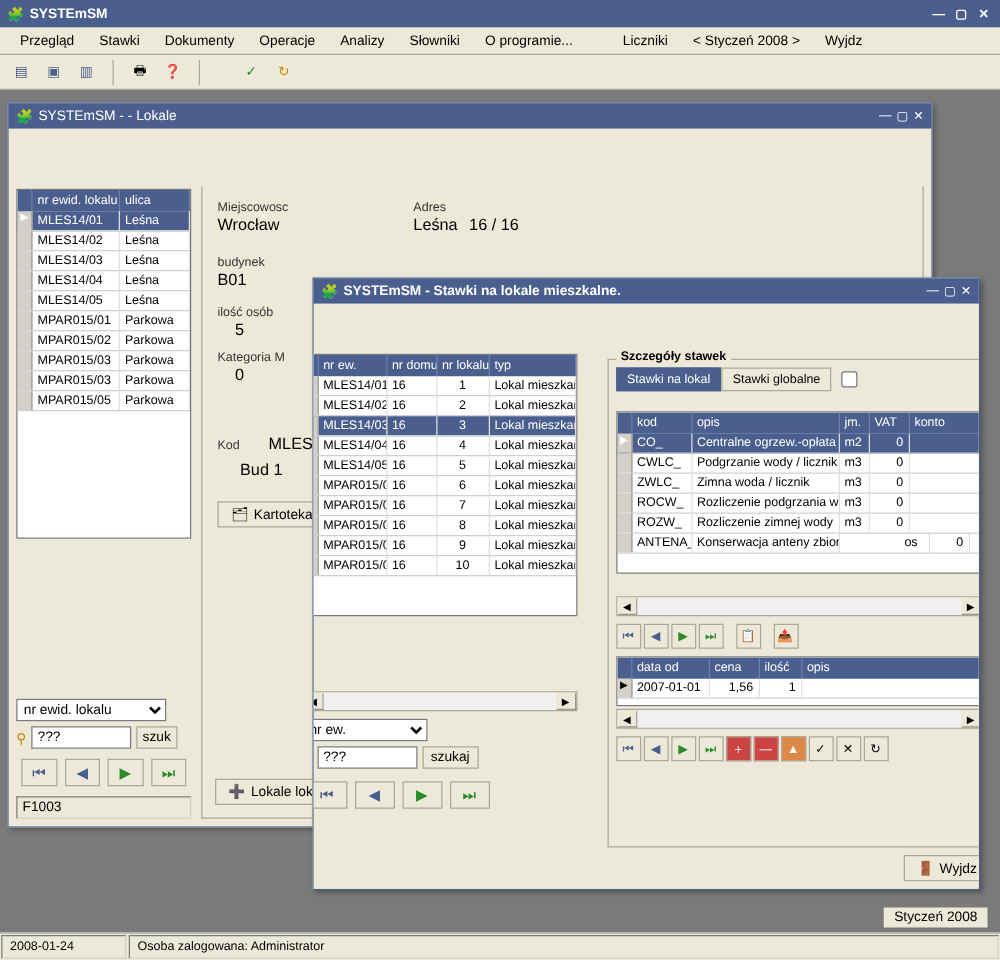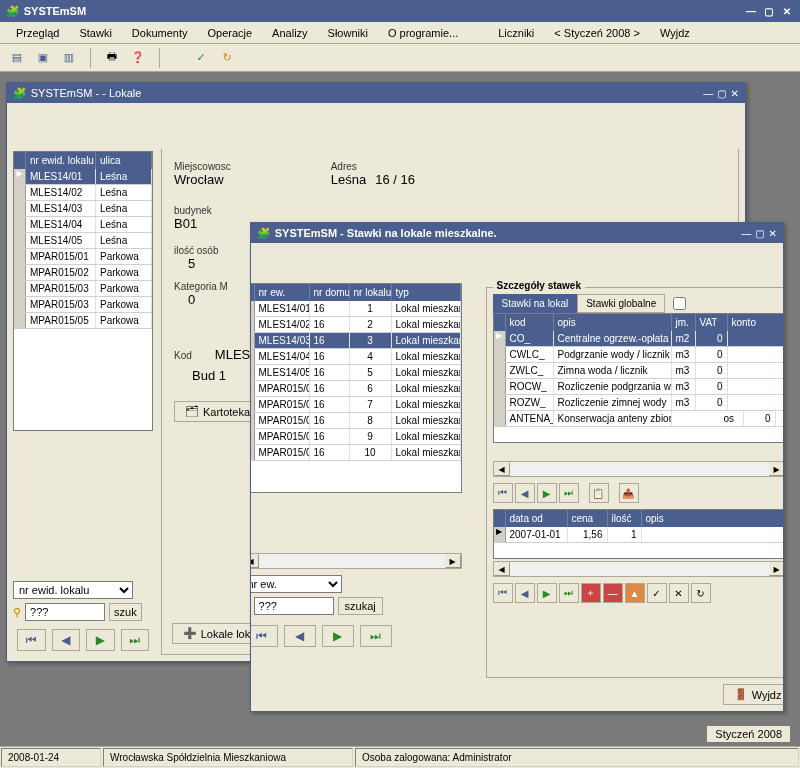--- a/index.html
+++ b/index.html
@@ -182,20 +182,21 @@
           <span style="color:#cc8800;">⚲</span>
           <input type="text" style="width: 80px;" value="???">
           <button class="button" style="padding:2px 4px;">szuk</button>
         </div>
         <div class="nav-buttons" style="margin-top:4px;">
           <div class="nav-btn blue">⏮</div>
           <div class="nav-btn blue">◀</div>
           <div class="nav-btn green">▶</div>
           <div class="nav-btn green">⏭</div>
         </div>
+        <div style="border:1px inset #d4d0c8; padding:2px 4px; margin-top:4px;">F1003</div>
       </div>
 
       <div style="flex:1; display:flex; flex-direction:column;">
         <div style="height:40px;"></div>
         <div style="border:1px solid #aca899; border-top:none; padding:12px; flex:1; position:relative;">
           <div style="display:flex; gap:40px;">
             <div>
               <div class="field-label">Miejscowosc</div>
               <div class="field-value">Wrocław</div>
             </div>
@@ -347,21 +348,21 @@
           <div class="nav-btn blue">◀</div>
           <div class="nav-btn green">▶</div>
           <div class="nav-btn green">⏭</div>
         </div>
       </div>
 
       <div style="flex:1; display:flex; flex-direction:column;">
         <div style="height:30px;"></div>
         <div class="groupbox" style="flex:1; display:flex; flex-direction:column;">
           <div class="groupbox-title">Szczegóły stawek</div>
-          <div style="display:flex; align-items:center; gap:0; margin-bottom:0;">
+          <div style="display:flex; align-items:center; gap:0; margin-bottom:16px;">
             <div class="tab active">Stawki na lokal</div>
             <div class="tab">Stawki globalne</div>
             <label style="margin-left:8px; font-size:10px; display:flex; align-items:center; gap:2px; font-weight:bold;">
               <input type="checkbox" style="">
             </label>
           </div>
           <div class="grid" style="height:130px;">
             <div class="grid-header">
               <div class="gh" style="width:12px;"></div>
               <div class="gh" style="width:48px;">kod</div>
@@ -430,21 +431,21 @@
             <div class="sbtn blue">⏮</div>
             <div class="sbtn blue">◀</div>
             <div class="sbtn green">▶</div>
             <div class="sbtn green">⏭</div>
             <div style="width:6px;"></div>
             <div class="sbtn">📋</div>
             <div style="width:6px;"></div>
             <div class="sbtn">📤</div>
           </div>
 
-          <div class="grid" style="margin-top:6px; height:50px;">
+          <div class="grid" style="margin-top:6px; height:40px;">
             <div class="grid-header">
               <div class="gh" style="width:12px;"></div>
               <div class="gh" style="width:62px;">data od</div>
               <div class="gh" style="width:40px;">cena</div>
               <div class="gh" style="width:34px;">ilość</div>
               <div class="gh" style="flex:1;">opis</div>
             </div>
             <div id="sub-rows">
                 <div class="grid-row">
                   <div class="marker">▶</div>
@@ -481,15 +482,14 @@
         </div>
       </div>
     </div>
   </div>
 
   <div style="position:absolute; bottom:4px; right:10px; color:#000; background:#ece9d8; padding:2px 8px;">Styczeń 2008</div>
 </div>
 
 <div class="statusbar">
   <div class="cell" style="width:100px;">2008-01-24</div>
-  <div class="cell" style="width:250px;">Wrocławska Spółdzielnia Mieszkaniowa</div>
   <div class="cell" style="flex:1;">Osoba zalogowana: Administrator</div>
 </div>
 
 </body></html>

